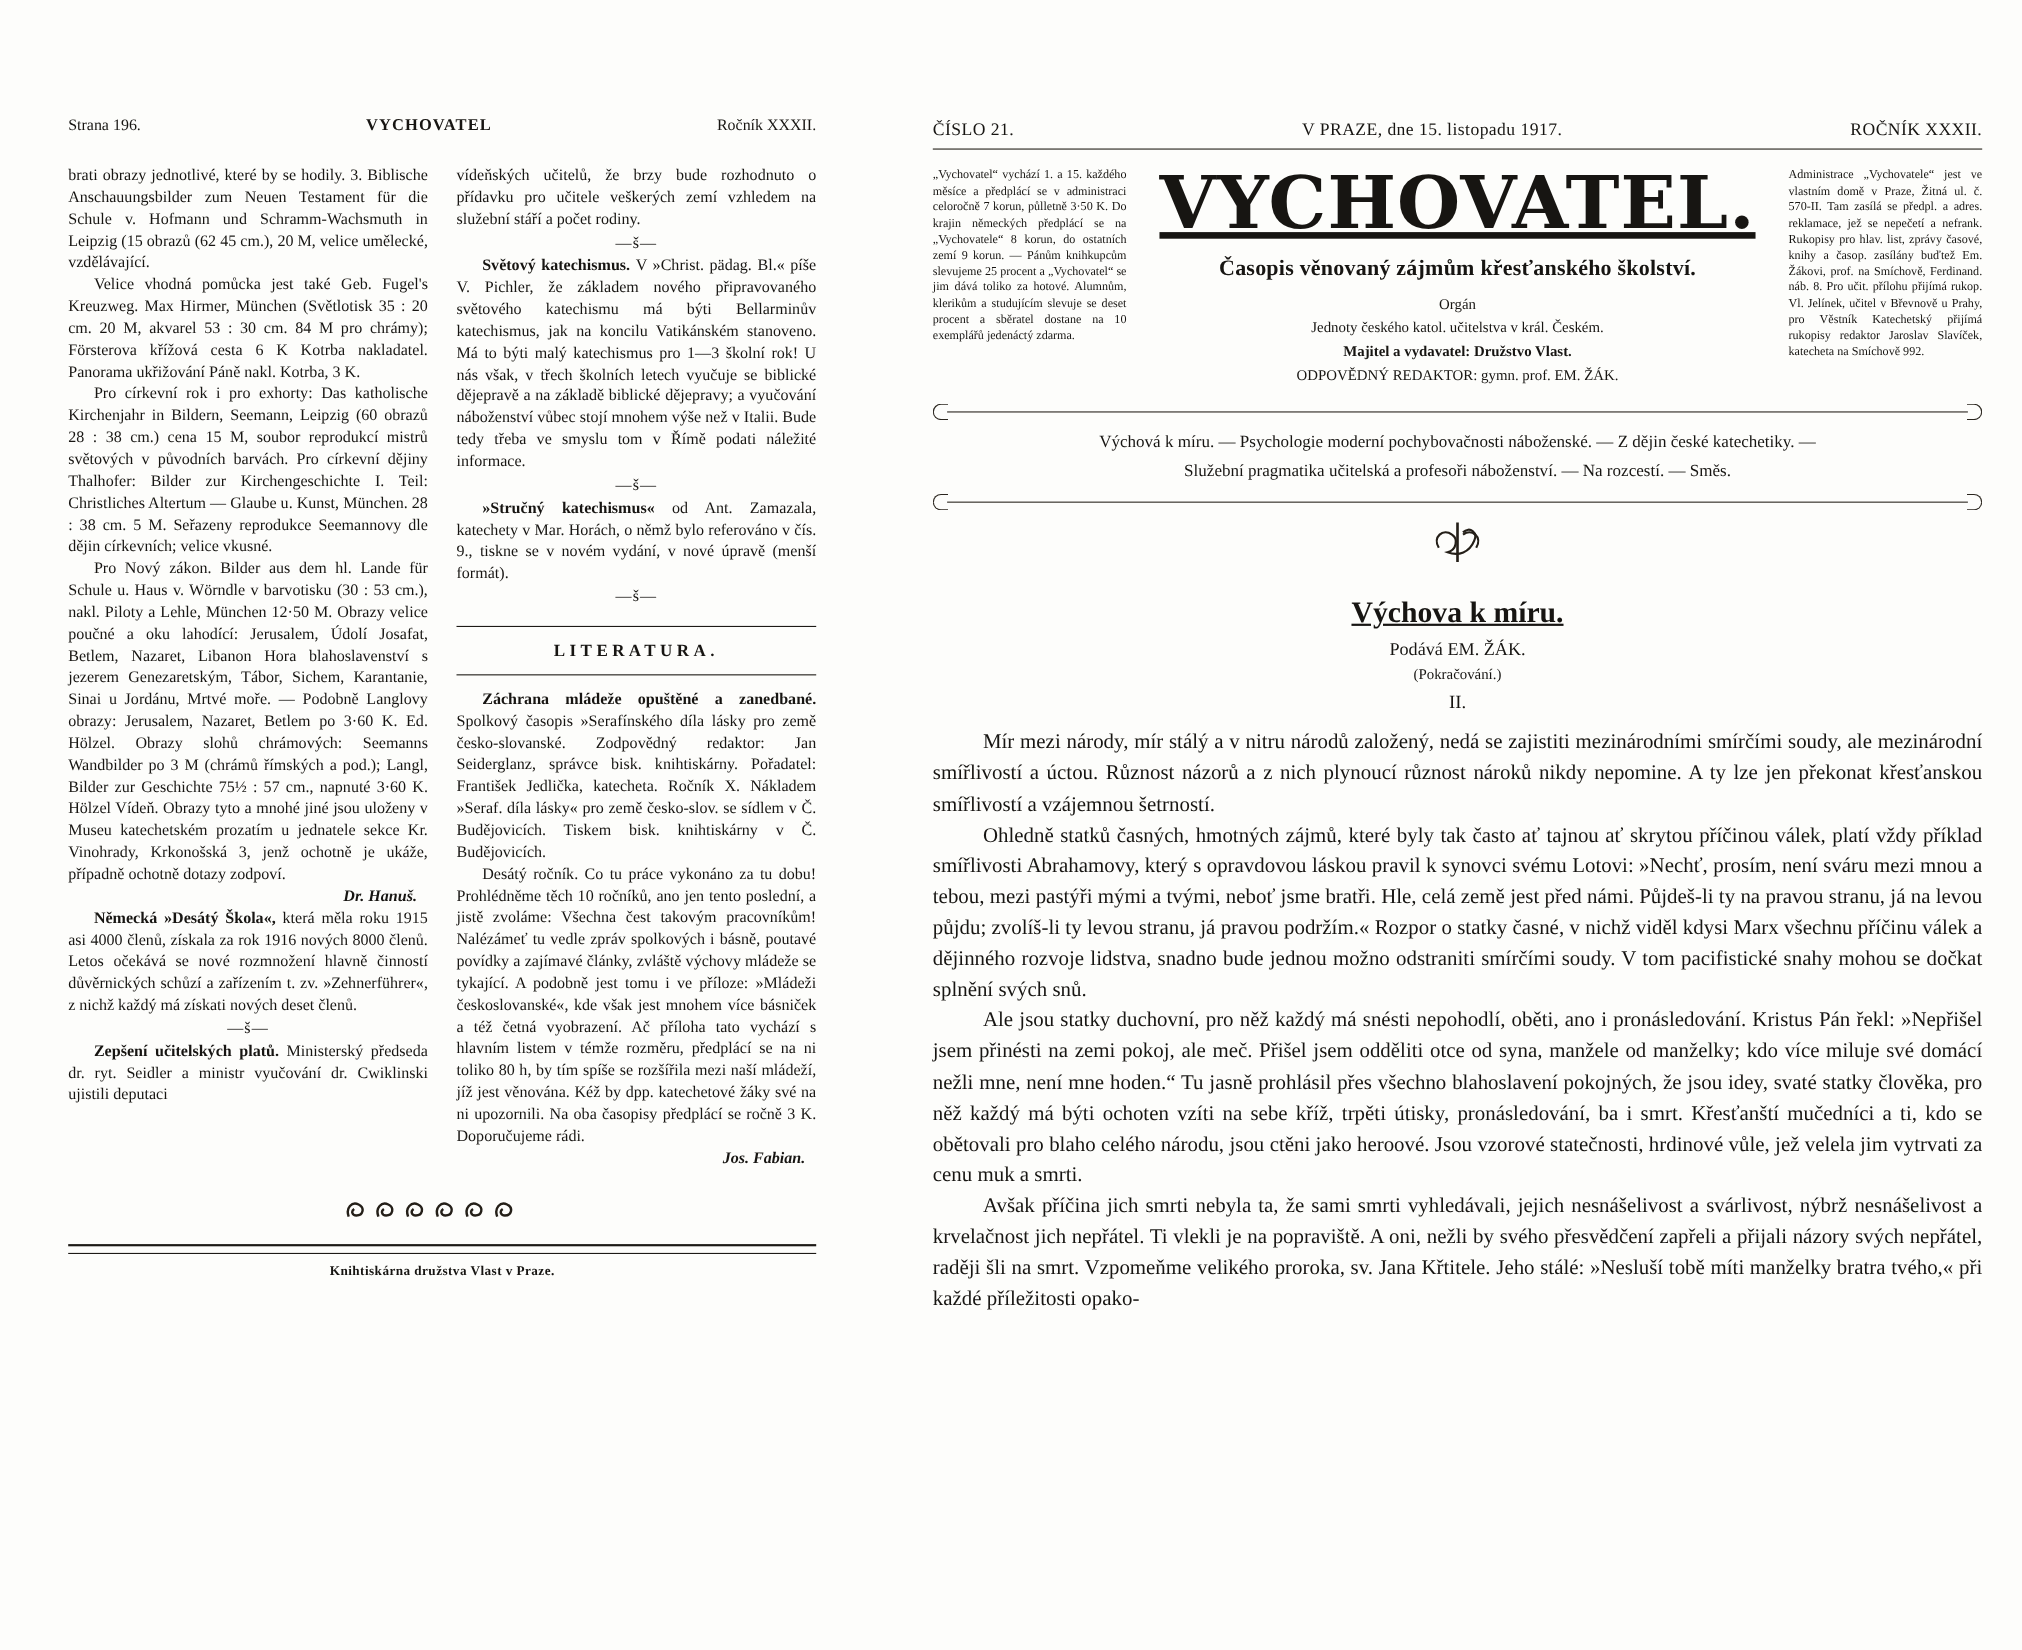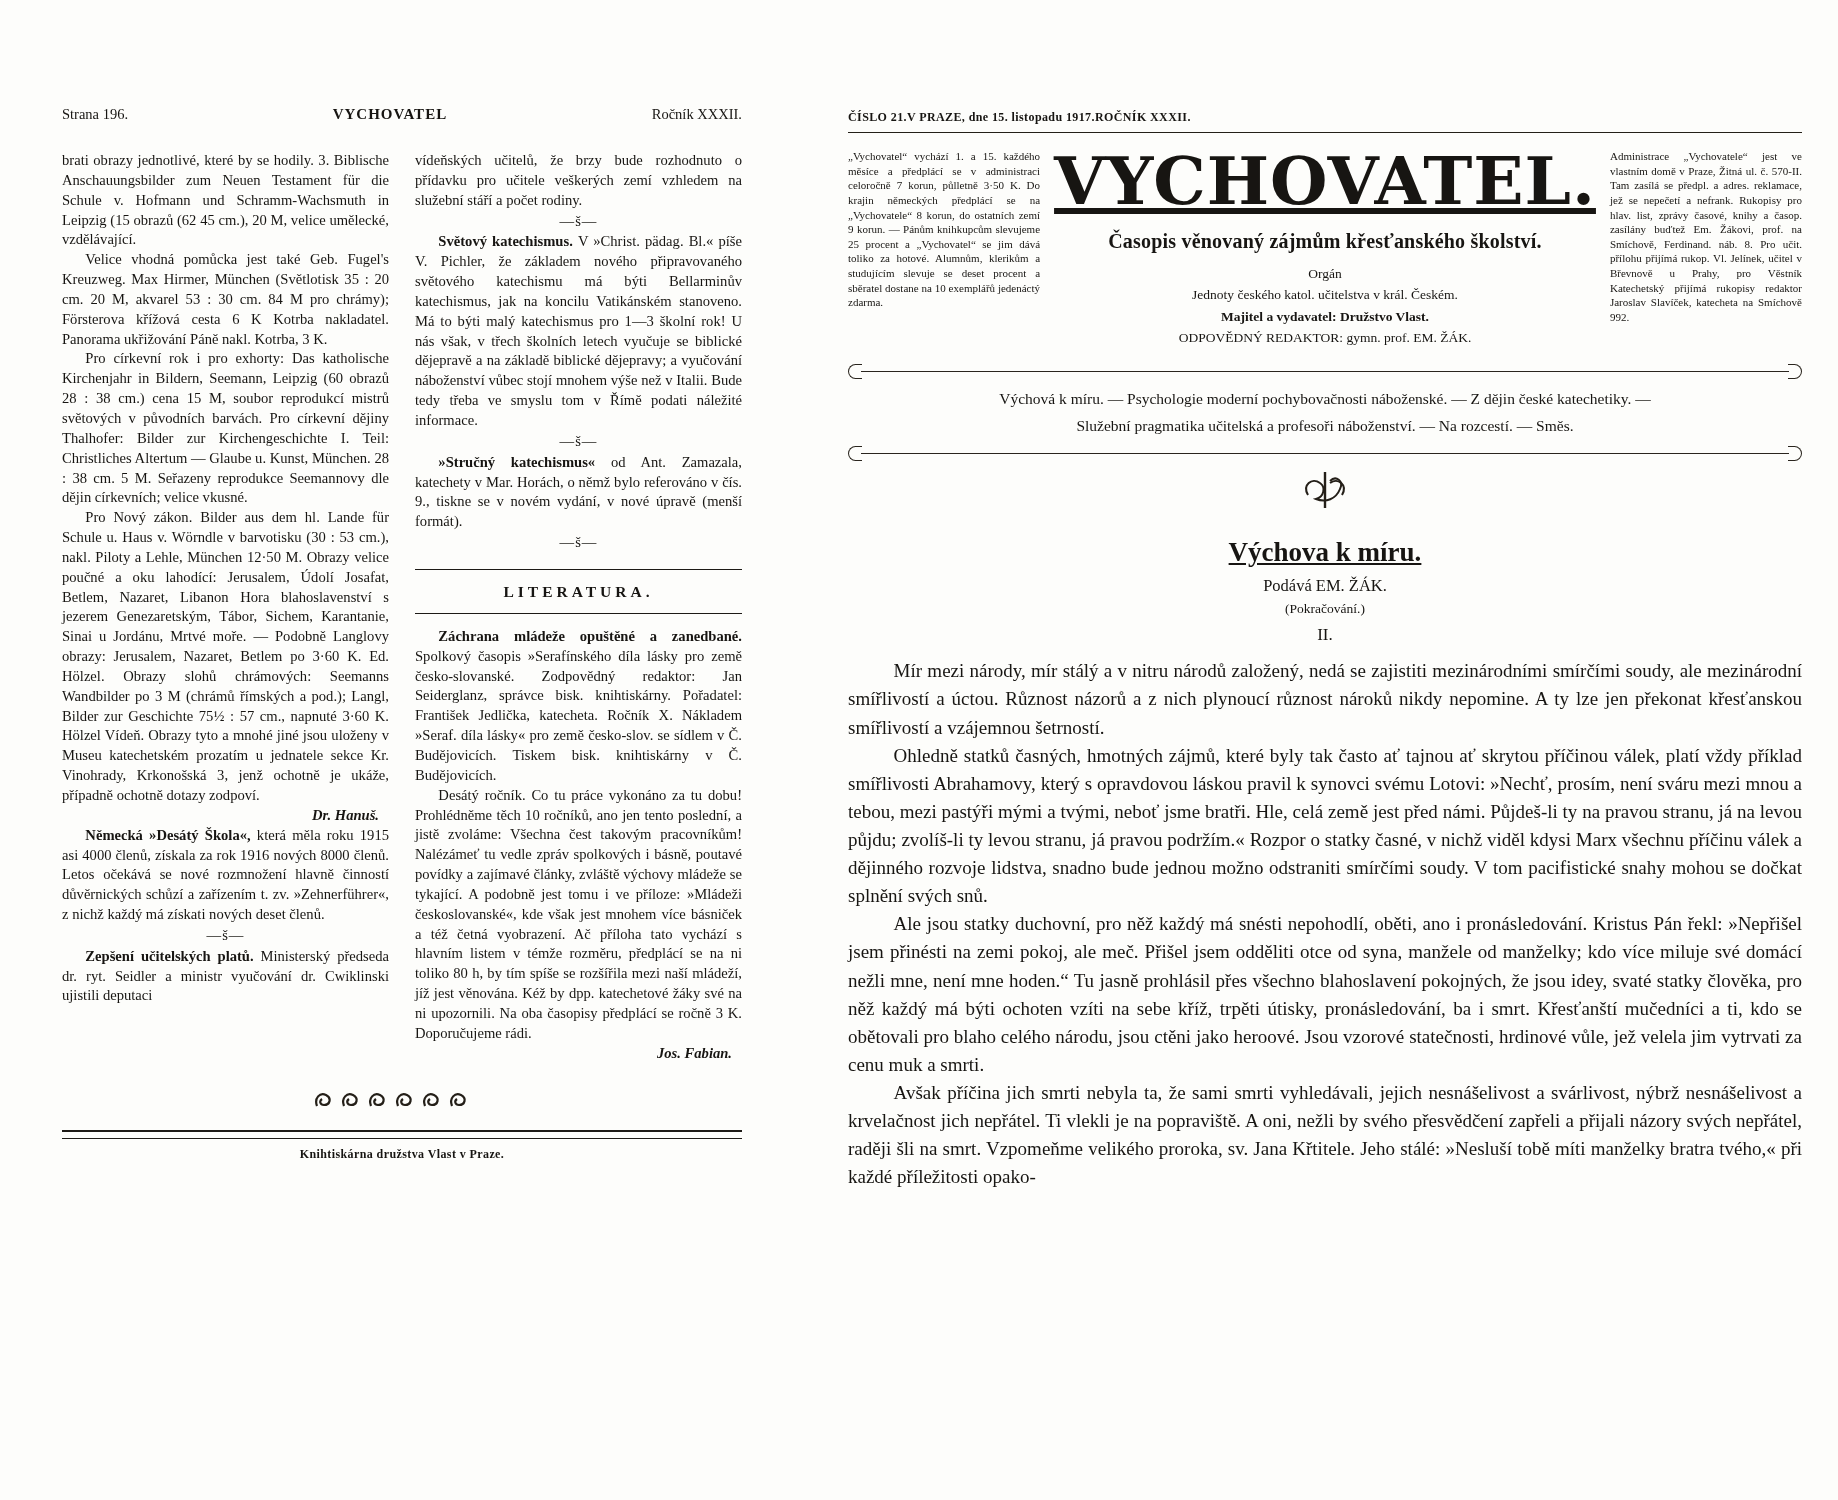--- a/index.html
+++ b/index.html
@@ -31,24 +31,24 @@
     text-align: center; text-indent: 0; font-weight: bold; letter-spacing: 4px;
     border-top: 1.4px solid #1d1a16; border-bottom: 1.4px solid #1d1a16;
     padding: 11px 0; margin: 16px 0 13px; font-size: 15.5px;
   }
 
   .orn-row { text-align: center; margin-top: 26px; }
   .dbl-rule { margin-top: 14px; height: 6px; border-top: 2.6px solid #1d1a16; border-bottom: 1px solid #1d1a16; }
   .imprint { text-align: center; font-size: 12px; font-weight: bold; margin-top: 8px; letter-spacing: 0.4px; }
 
   
-  .pg-head-r { display: flex; align-items: baseline; font-size: 12px; font-weight: bold; letter-spacing: 0.4px; }
+  .pg-head-r { display: flex; justify-content: space-between; align-items: baseline; font-size: 16px; font-weight: normal; letter-spacing: 0.4px; }
   .head-rule { border-top: 1.5px solid #242018; margin-top: 7px; }
 
-  .masthead { display: flex; gap: 14px; margin-top: 16px; align-items: flex-start; }
+  .masthead { display: flex; gap: 30px; margin-top: 16px; align-items: flex-start; }
   .info-box { width: 194px; font-size: 11px; line-height: 1.33; text-align: justify; }
   .mast-center { flex: 1; text-align: center; }
   .mast-title { font-family: "DejaVu Serif", serif; font-weight: bold; font-size: 66px; line-height: 0.98; letter-spacing: 1px; text-decoration: underline; }
   .mast-sub { font-size: 20px; font-weight: bold; margin-top: 16px; letter-spacing: 0.2px; }
   .mast-organ { margin-top: 10px; font-size: 13.5px; line-height: 1.6; }
   .mast-organ .b { font-weight: bold; }
 
   .deco-rule { display: flex; align-items: center; height: 16px; margin: 14px 0 4px; }
   .deco-rule.bottom { margin: 4px 0 6px; }
   .deco-rule .curl-l { width: 13px; height: 13px; border: 1.6px solid #2a251e; border-right: none;

